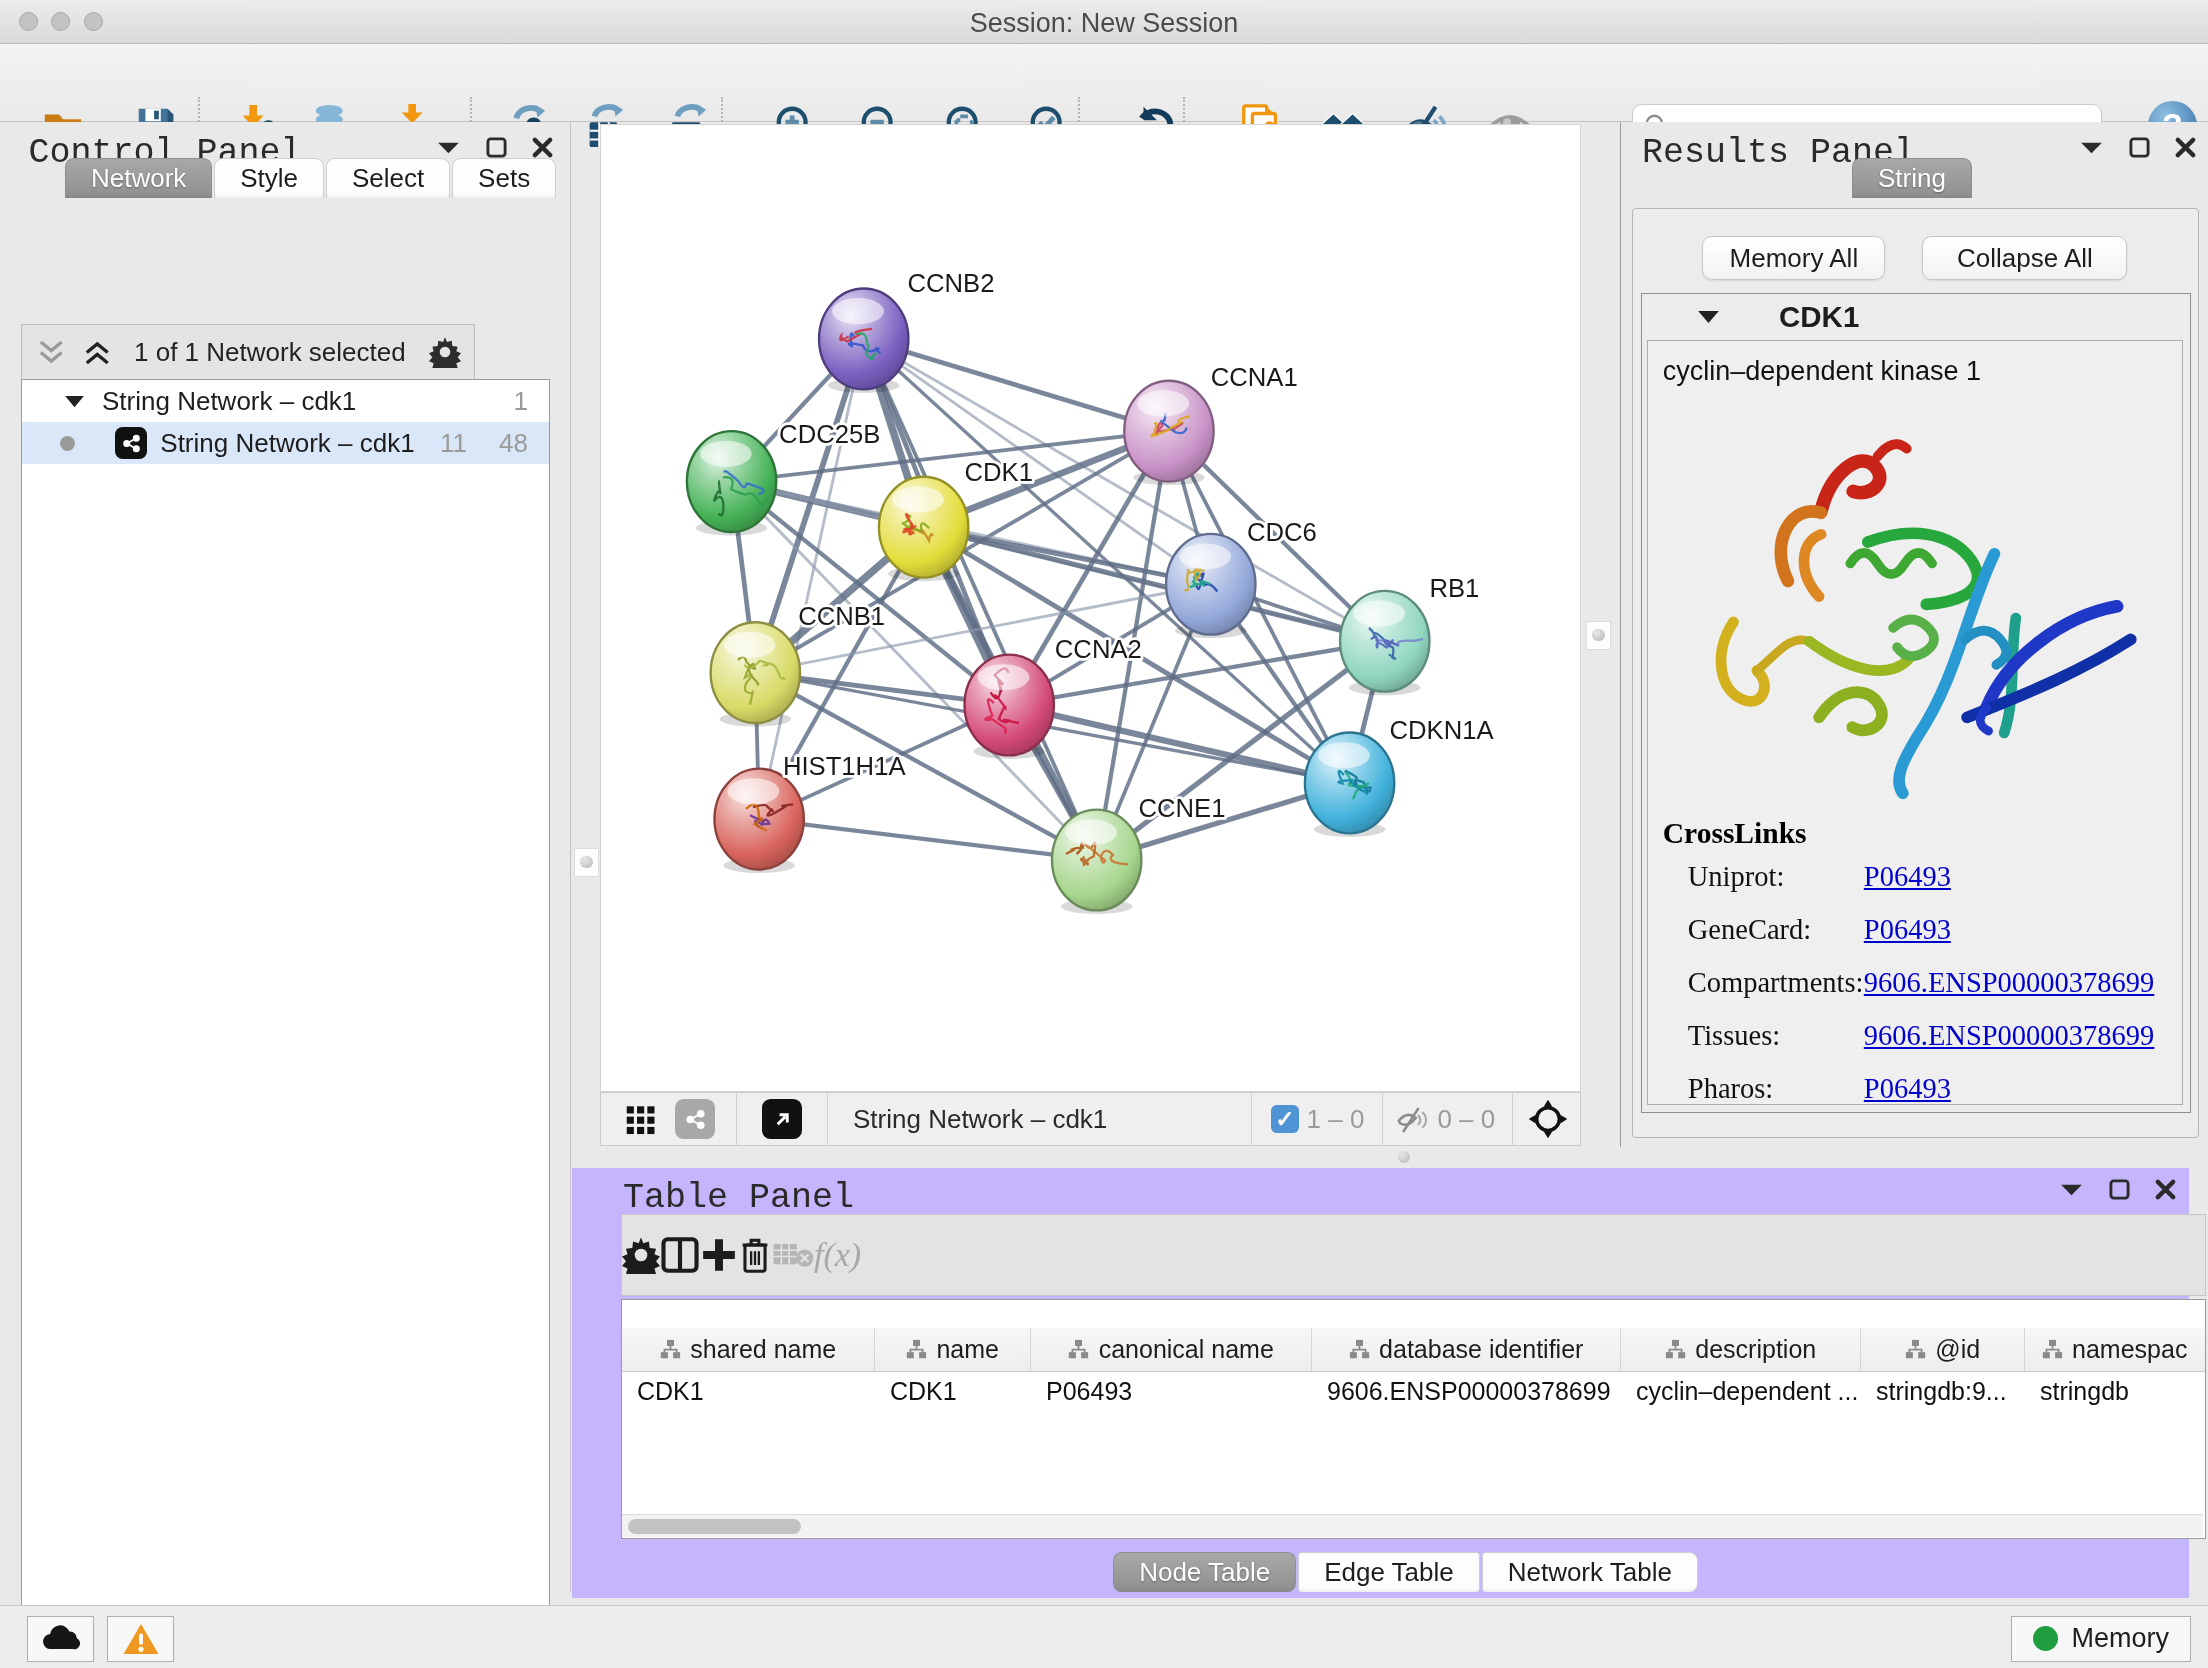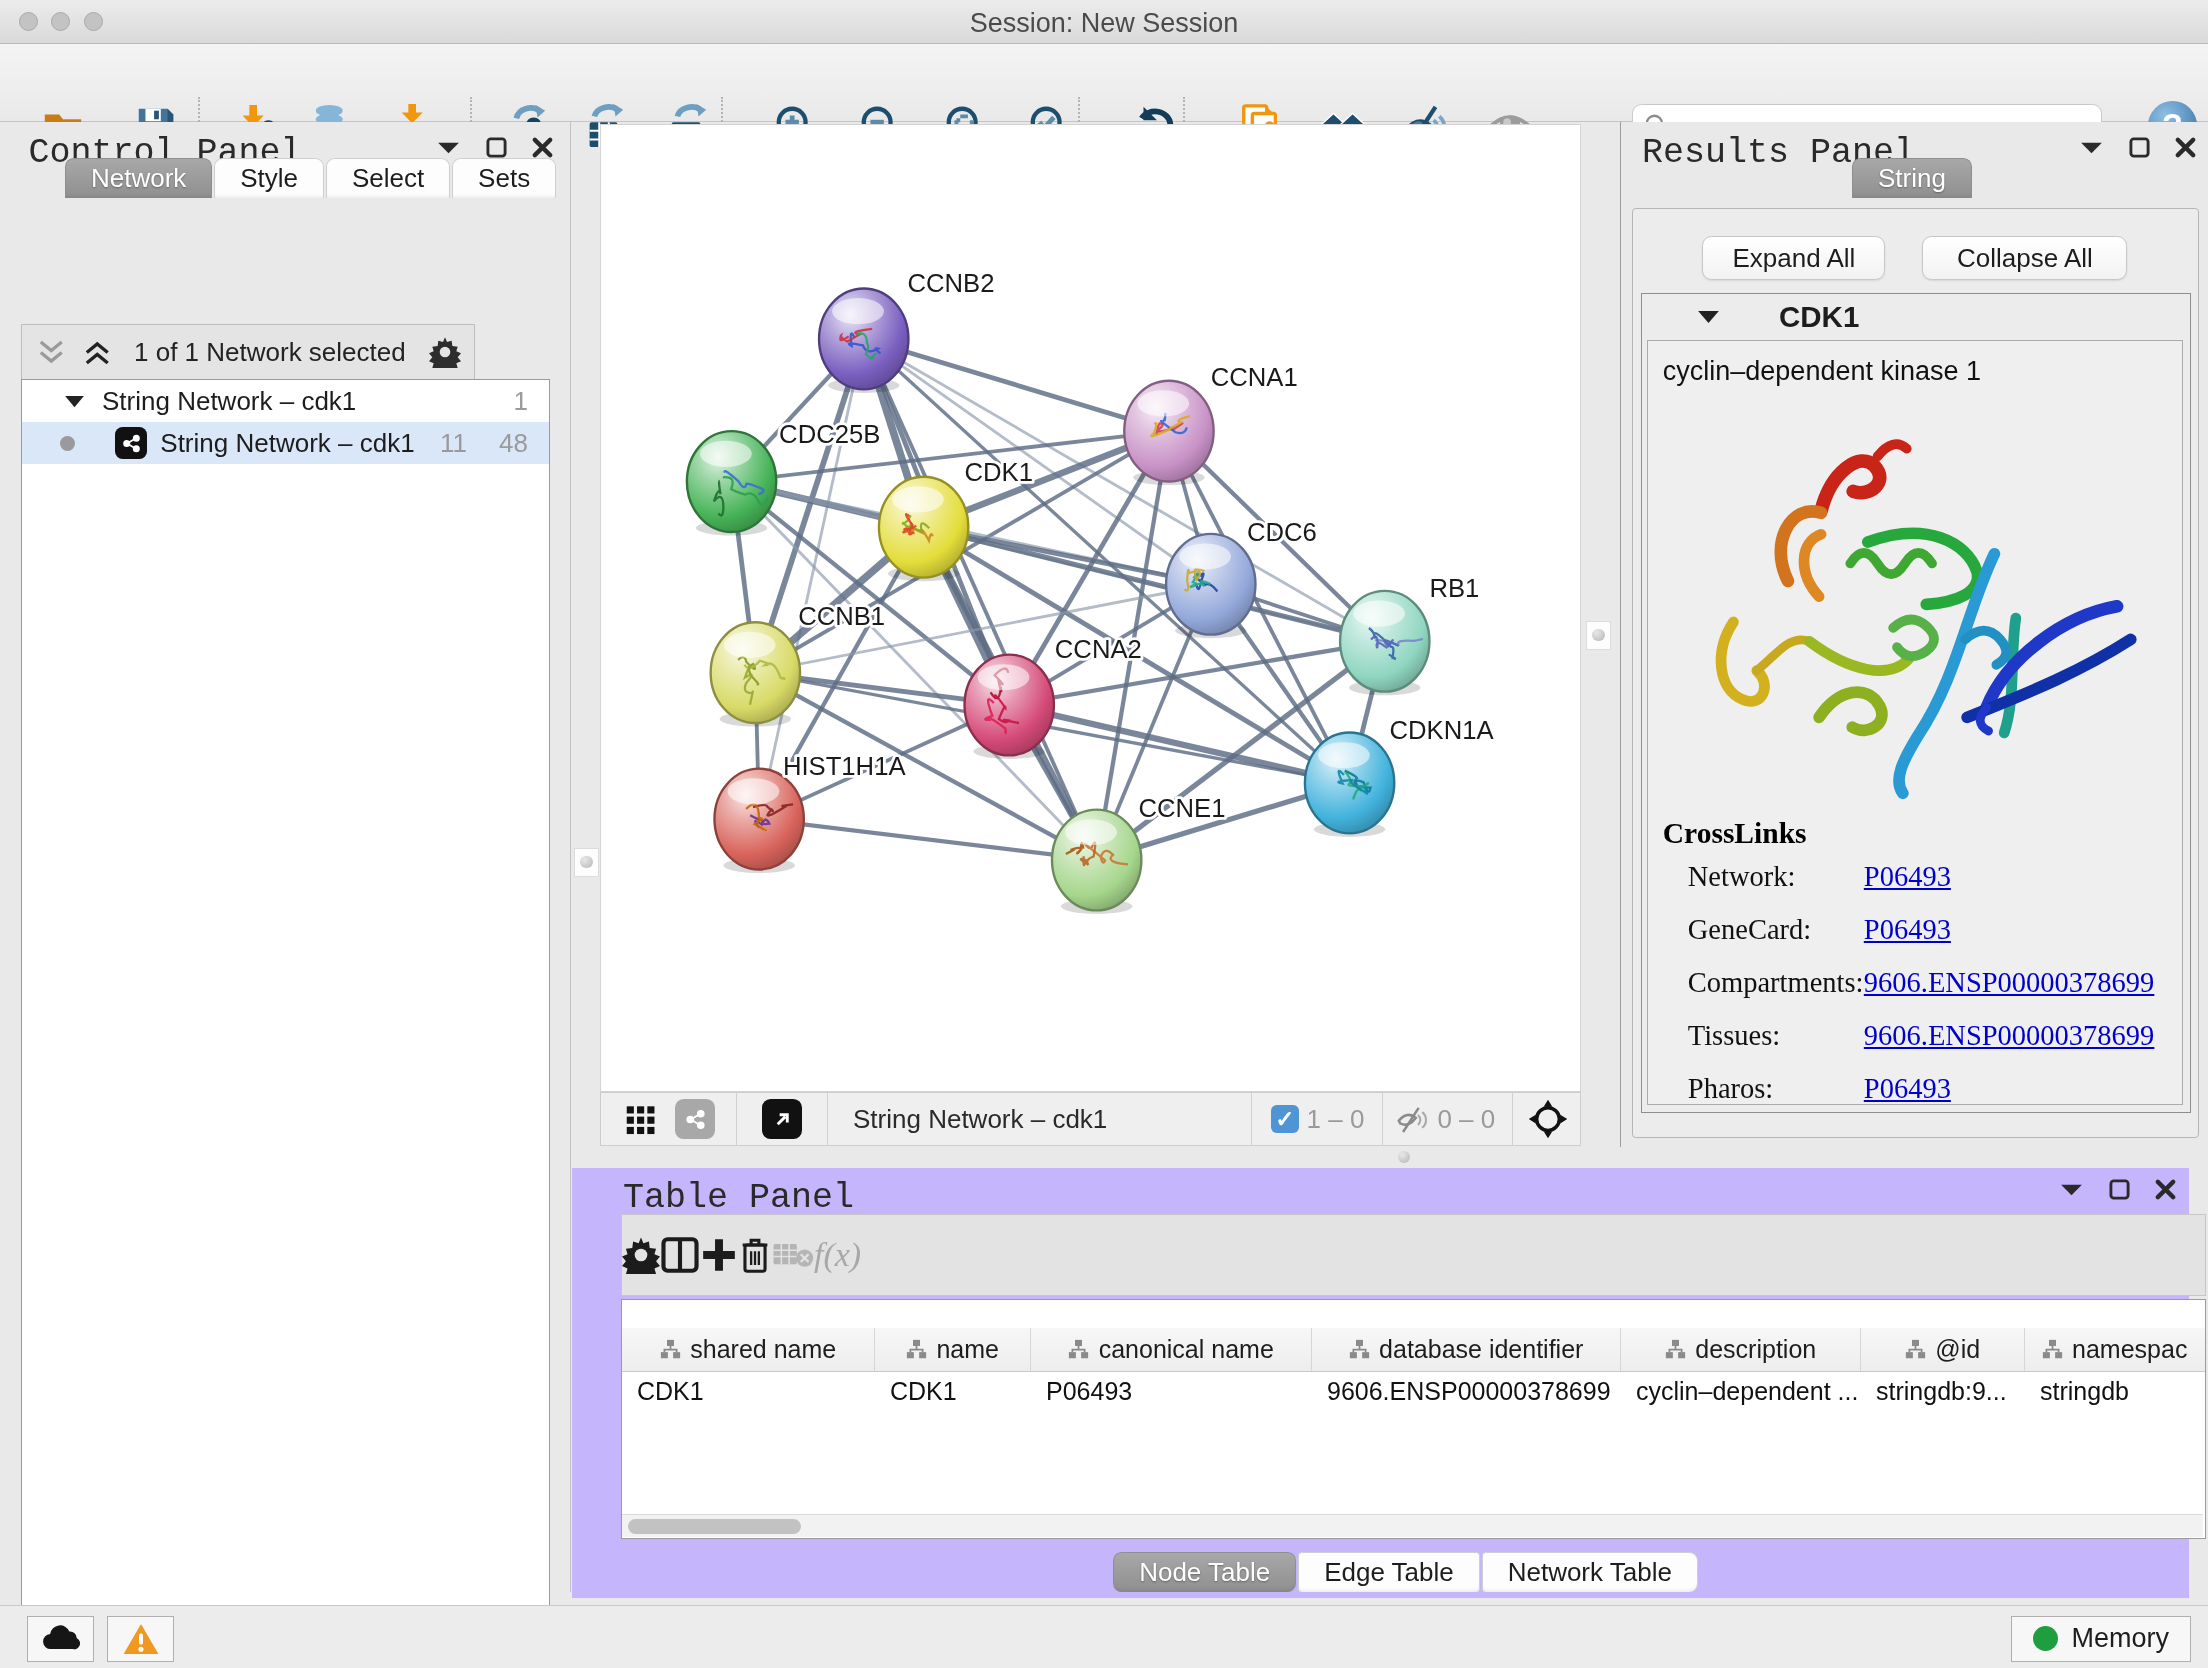--- a/index.html
+++ b/index.html
@@ -595,21 +595,21 @@
       </svg>
     <svg width="21" height="21" viewBox="0 0 22 22">
         <rect x="2" y="2" width="18" height="18" rx="3" fill="none" stroke="#2a2a2a" stroke-width="3"></rect>
       </svg>
     <svg width="21" height="21" viewBox="0 0 22 22">
         <path d="M3 3l16 16M19 3L3 19" stroke="#2a2a2a" stroke-width="4.5" stroke-linecap="round"></path>
       </svg>
   </div>
   <div class="tab sel" style="position:absolute; left:231px; top:36px">String</div>
   <div class="rp-frame">
-    <button class="btn" style="position:absolute; left:69px; top:27px; width:183px; height:44px">Expand All</button>
+    <button class="btn" style="position:absolute; left:69px; top:27px; width:183px; height:44px">Memory All</button>
     <button class="btn" style="position:absolute; left:289px; top:27px; width:205px; height:44px">Collapse All</button>
     <div class="cdk-box">
       <div class="cdk-head">
         <svg width="23" height="16" viewBox="0 0 24 17" style="margin-left:55px">
           <path d="M1 2l11 13L23 2z" fill="#222"></path>
           </svg>
         <span class="nm">CDK1</span>
       </div>
       <div class="cdk-inner">
         <div class="cdk-desc">cyclin–dependent kinase 1</div>
@@ -630,21 +630,21 @@
             <path d="M330 162 C302 220 292 288 252 348 C236 374 226 394 236 408" stroke="#2a9ad4" stroke-width="12"></path>
             <path d="M300 250 q20 -18 36 0 q14 16 -4 26" stroke="#2390c4" stroke-width="10"></path>
             <path d="M456 216 C400 226 342 270 322 320" stroke="#2038c8" stroke-width="13"></path>
             <path d="M470 250 C420 282 372 302 302 330" stroke="#1030a8" stroke-width="12"></path>
             <path d="M322 320 q-14 16 2 24" stroke="#2038c8" stroke-width="9"></path>
           </g>
         </svg>
         <div class="crosslinks">
           <h3>CrossLinks</h3>
           <div class="cl-row">
-              <span class="lbl">Network:</span>
+              <span class="lbl">Uniprot:</span>
             <a>P06493</a>
             </div>
           <div class="cl-row">
               <span class="lbl">GeneCard:</span>
             <a>P06493</a>
             </div>
           <div class="cl-row">
               <span class="lbl">Compartments:</span>
             <a>9606.ENSP00000378699</a>
             </div>

